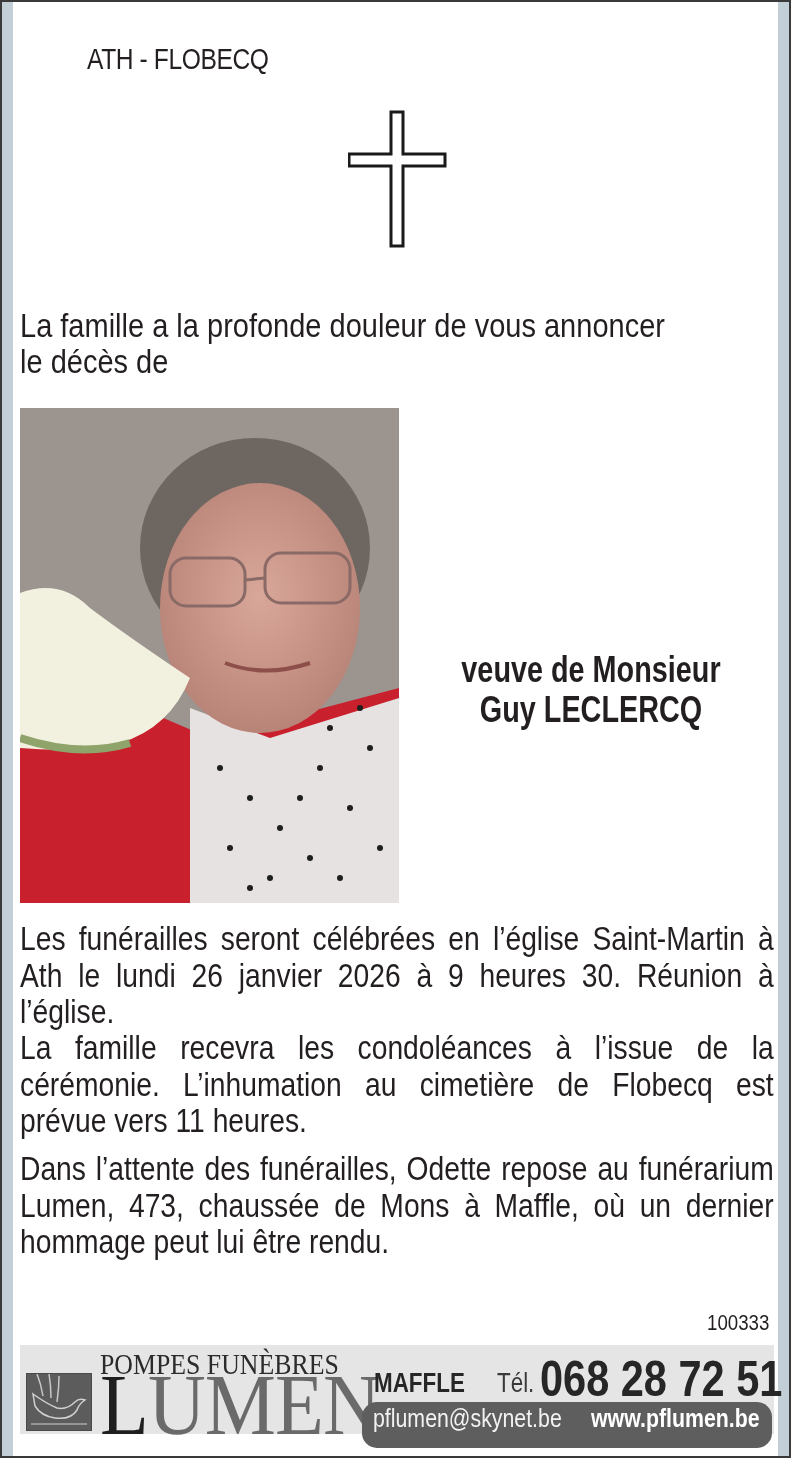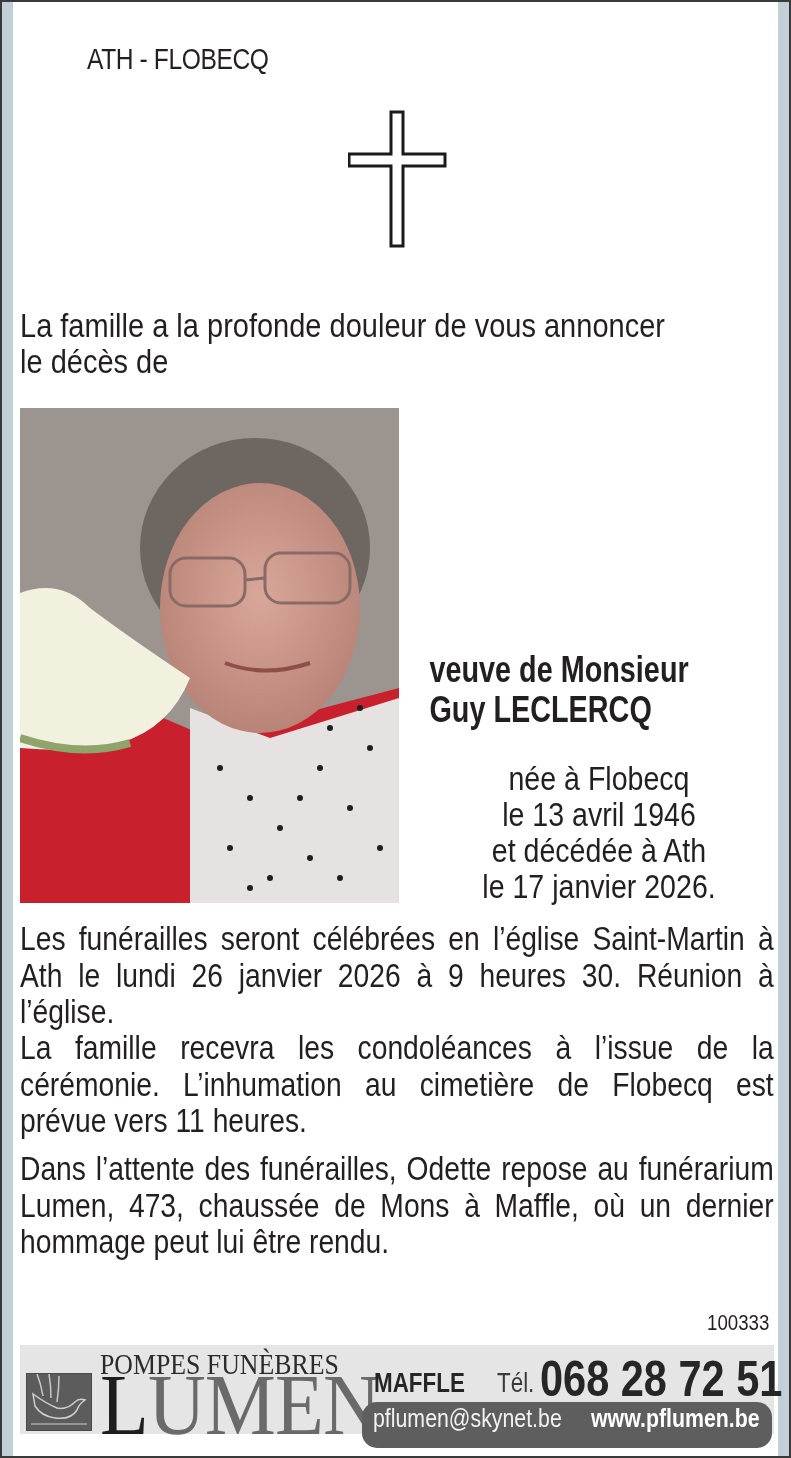--- a/index.html
+++ b/index.html
@@ -49,21 +49,21 @@
     left: 410px; top: 408px; width: 374px;
     text-align: center;
   }
   .name-line {
     font-weight: bold; font-size: 62px; line-height: 72px;
     display: block;
     transform: scaleX(0.78); transform-origin: center top;
     white-space: nowrap;
   }
   .spouse-block {
-    left: 390px; top: 648px; width: 374px; text-align: left;
+    left: 402px; top: 648px; width: 374px; text-align: center;
   }
   .spouse-line {
     font-weight: bold; font-size: 36px; line-height: 40px; display: block;
     transform: scaleX(0.8); transform-origin: center top; white-space: nowrap;
   }
   .dates-block {
     left: 410px; top: 758px; width: 374px; text-align: center;
   }
   .date-line {
     font-size: 34px; line-height: 36px; display: block;
@@ -198,26 +198,20 @@
       <path d="M0 330 Q60 350 110 335" stroke="#8fa46a" stroke-width="8" fill="none"></path>
     </svg>
   </div>
 
 
   <div class="abs spouse-block">
     <span class="spouse-line">veuve de Monsieur</span>
     <span class="spouse-line">Guy LECLERCQ</span>
   </div>
 
-  <div class="abs dates-block">
-    <span class="date-line">née à Flobecq</span>
-    <span class="date-line">le 13 avril 1946</span>
-    <span class="date-line">et décédée à Ath</span>
-    <span class="date-line">le 17 janvier 2026.</span>
-  </div>
 
   <div class="abs para" style="top:918px;"><span class="last">Les funérailles seront célébrées en l’église Saint-Martin à Ath le lundi 26 janvier 2026 à 9 heures 30. Réunion à l’église.</span></div>
 
   <div class="abs para" style="top:1027px;"><span>La famille recevra les condoléances à l’issue de la cérémonie. L’inhumation au cimetière de Flobecq est prévue vers 11 heures.</span></div>
 
   <div class="abs para" style="top:1148px;"><span>Dans l’attente des funérailles, Odette repose au funérarium Lumen, 473, chaussée de Mons à Maffle, où un dernier hommage peut lui être rendu.</span></div>
 
   <div class="abs ref">100333</div>
 
   <div class="abs ad">

